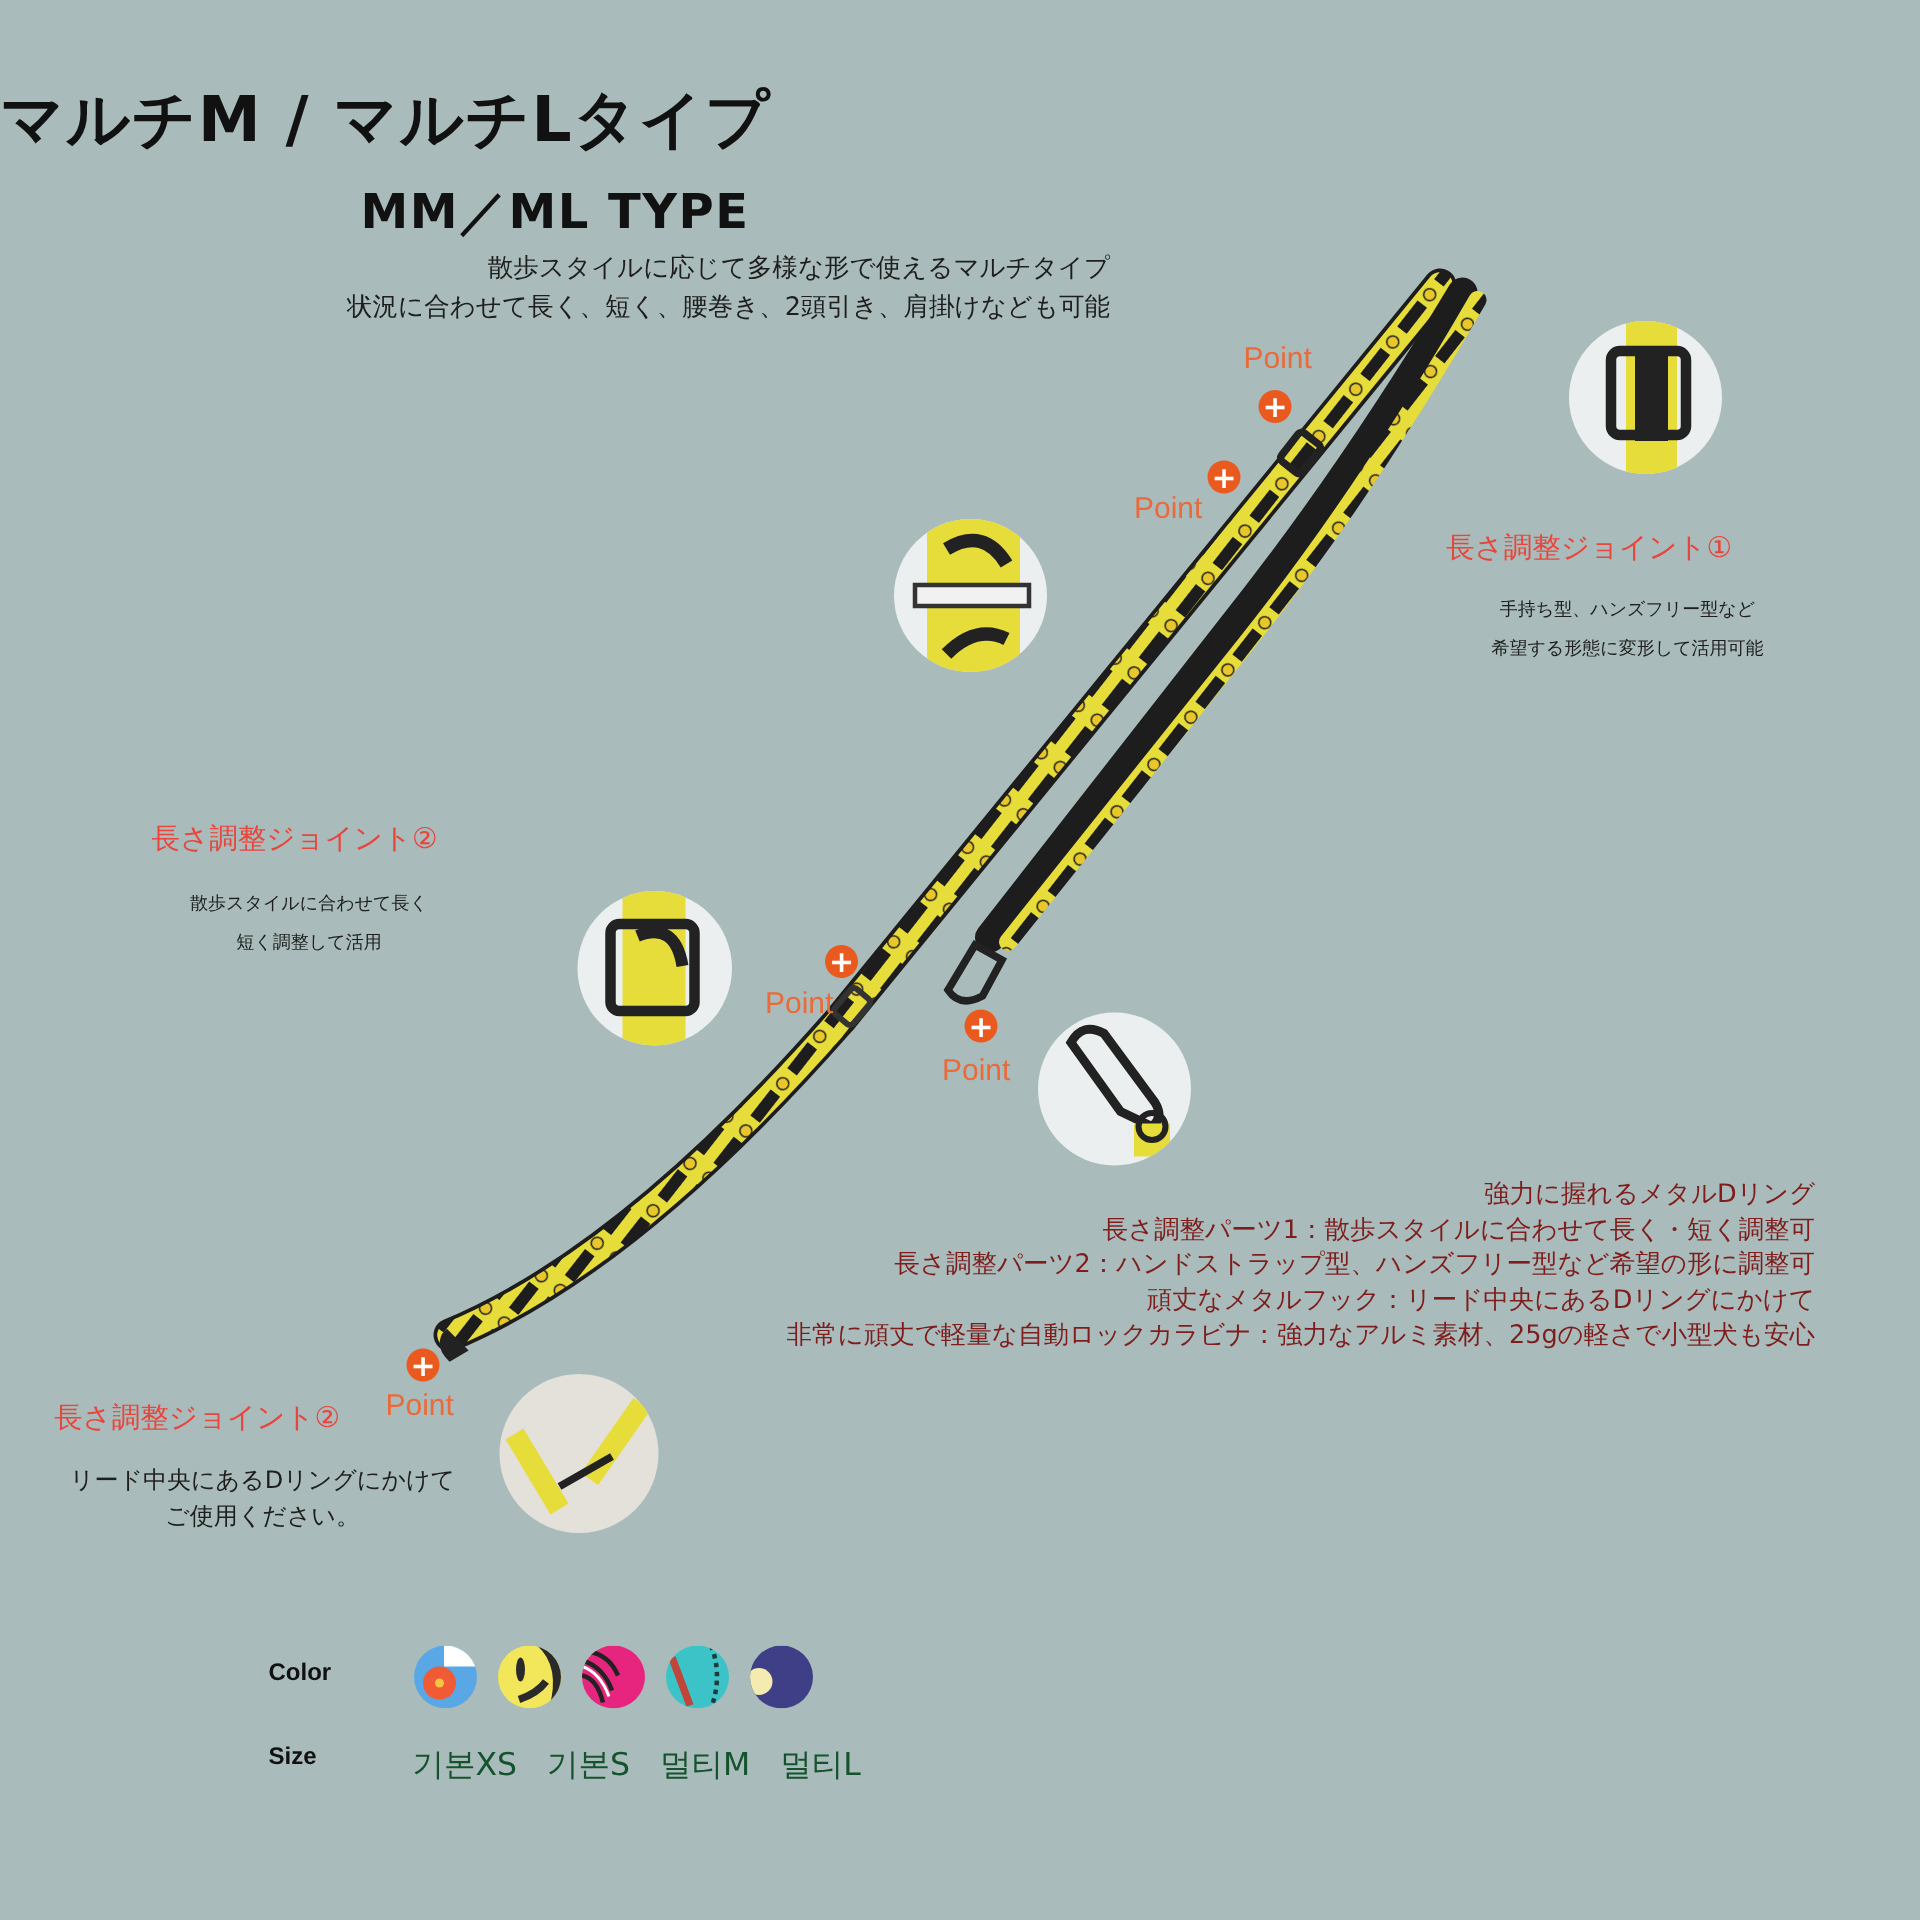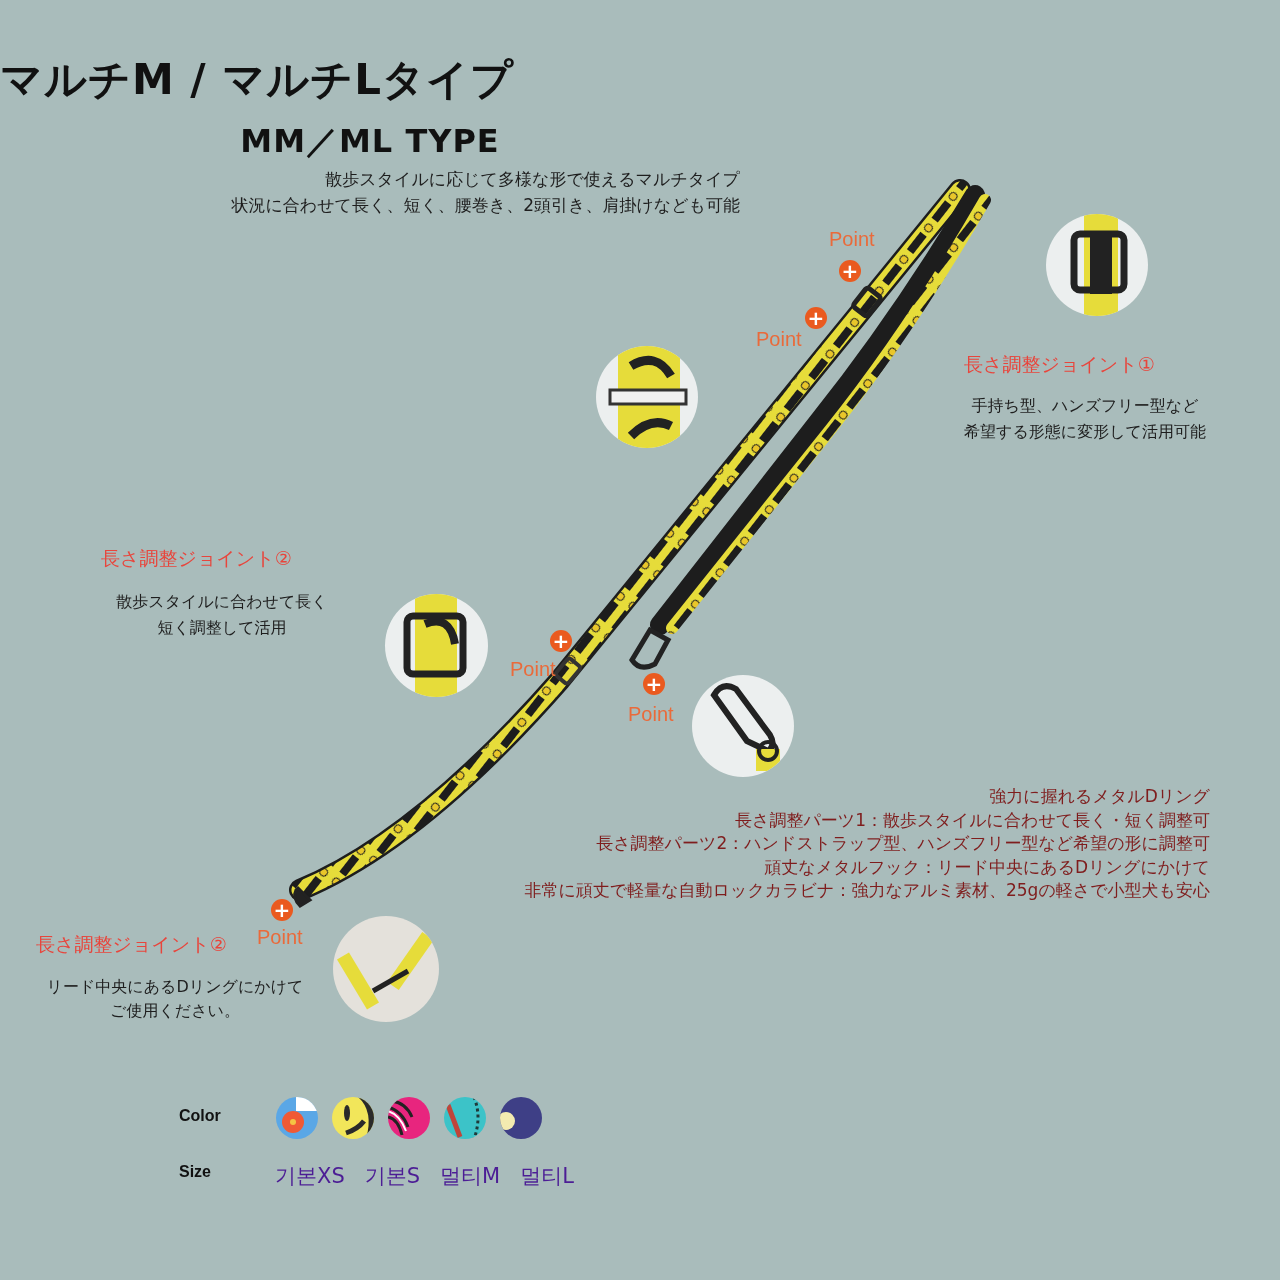--- a/index.html
+++ b/index.html
@@ -16,37 +16,37 @@
   }
   .subtitle {
     left: 0; width: 740px; top: 120px; text-align: center;
     font-size: 32px; font-weight: bold; color: #111; letter-spacing: 1px;
   }
   .intro {
     left: 0; width: 740px; top: 166px; text-align: right;
     font-size: 17px; line-height: 26px; color: #1e1e1e;
   }
   .red-heading { color: #e8453c; font-size: 19px; white-space: nowrap; }
-  .desc { font-size: 16px; line-height: 26px; color: #1e1e1e; text-align: center; white-space: nowrap; }
+  .desc { font-size: 12px; line-height: 26px; color: #1e1e1e; text-align: center; white-space: nowrap; }
   .circle {
     border-radius: 50%; background: #ecefef; overflow: hidden;
   }
   .point-label { color: #ea6a3a; font-size: 20px; font-family: "Liberation Sans", sans-serif; }
   .plus {
     width: 22px; height: 22px; border-radius: 50%; background: #ea5a1f;
     color: #fff; font-weight: bold; font-size: 20px; line-height: 22px; text-align: center;
     font-family: "DejaVu Sans", sans-serif;
   }
   .features {
     left: 510px; width: 700px; top: 785px; text-align: right;
     font-size: 17px; line-height: 23.5px; color: #7f1d1d;
   }
   .legend-label { font-family: "Liberation Sans", sans-serif; font-weight: bold; font-size: 16px; color: #111; }
   .swatch { width: 42px; height: 42px; border-radius: 50%; overflow: hidden; }
-  .size-label { font-size: 21px; color: #4c1d95; font-family: "DejaVu Sans", sans-serif; white-space: nowrap; }
+  .size-label { font-size: 21px; color: #14532d; font-family: "DejaVu Sans", sans-serif; white-space: nowrap; }
 </style>
 </head>
 <body>
 
 <div class="abs title">マルチM / マルチLタイプ</div>
 <div class="abs subtitle">MM／ML TYPE</div>
 <div class="abs intro">
   <div>散歩スタイルに応じて多様な形で使えるマルチタイプ</div>
   <div>状況に合わせて長く、短く、腰巻き、2頭引き、肩掛けなども可能</div>
 </div>
@@ -125,21 +125,21 @@
 <div class="abs plus" style="left:271px;top:899px;">+</div>
 <div class="abs point-label" style="left:257px;top:926px;">Point</div>
 
 <div class="abs red-heading" style="left:964px;top:352px;">長さ調整ジョイント①</div>
 <div class="abs desc" style="left:930px;width:310px;top:393px;">
   <div>手持ち型、ハンズフリー型など</div>
   <div>希望する形態に変形して活用可能</div>
 </div>
 
 <div class="abs red-heading" style="left:101px;top:546px;">長さ調整ジョイント②</div>
-<div class="abs desc" style="left:72px;width:300px;top:589px;">
+<div class="abs desc" style="left:56px;width:300px;top:589px;">
   <div>散歩スタイルに合わせて長く</div>
   <div>短く調整して活用</div>
 </div>
 
 <div class="abs red-heading" style="left:36px;top:932px;">長さ調整ジョイント②</div>
 <div class="abs desc" style="left:30px;width:290px;top:975px;font-size:16px;line-height:24px;">
   <div>リード中央にあるDリングにかけて</div>
   <div>ご使用ください。</div>
 </div>
 

